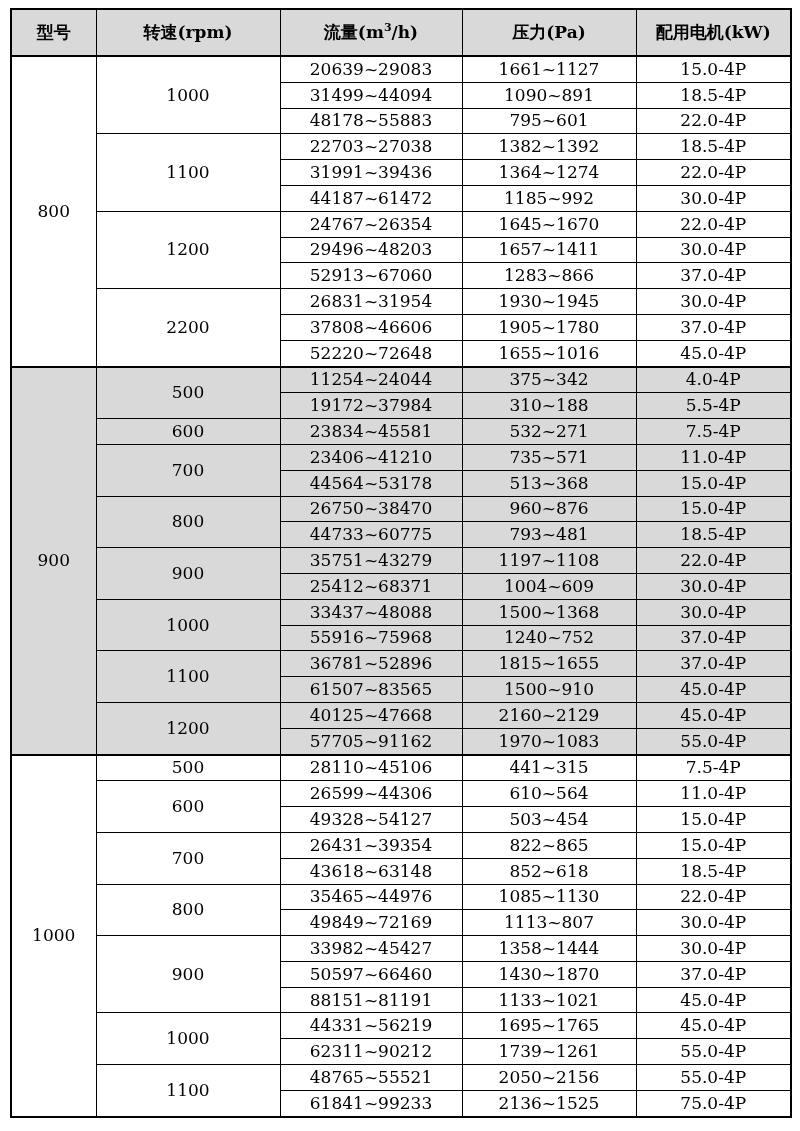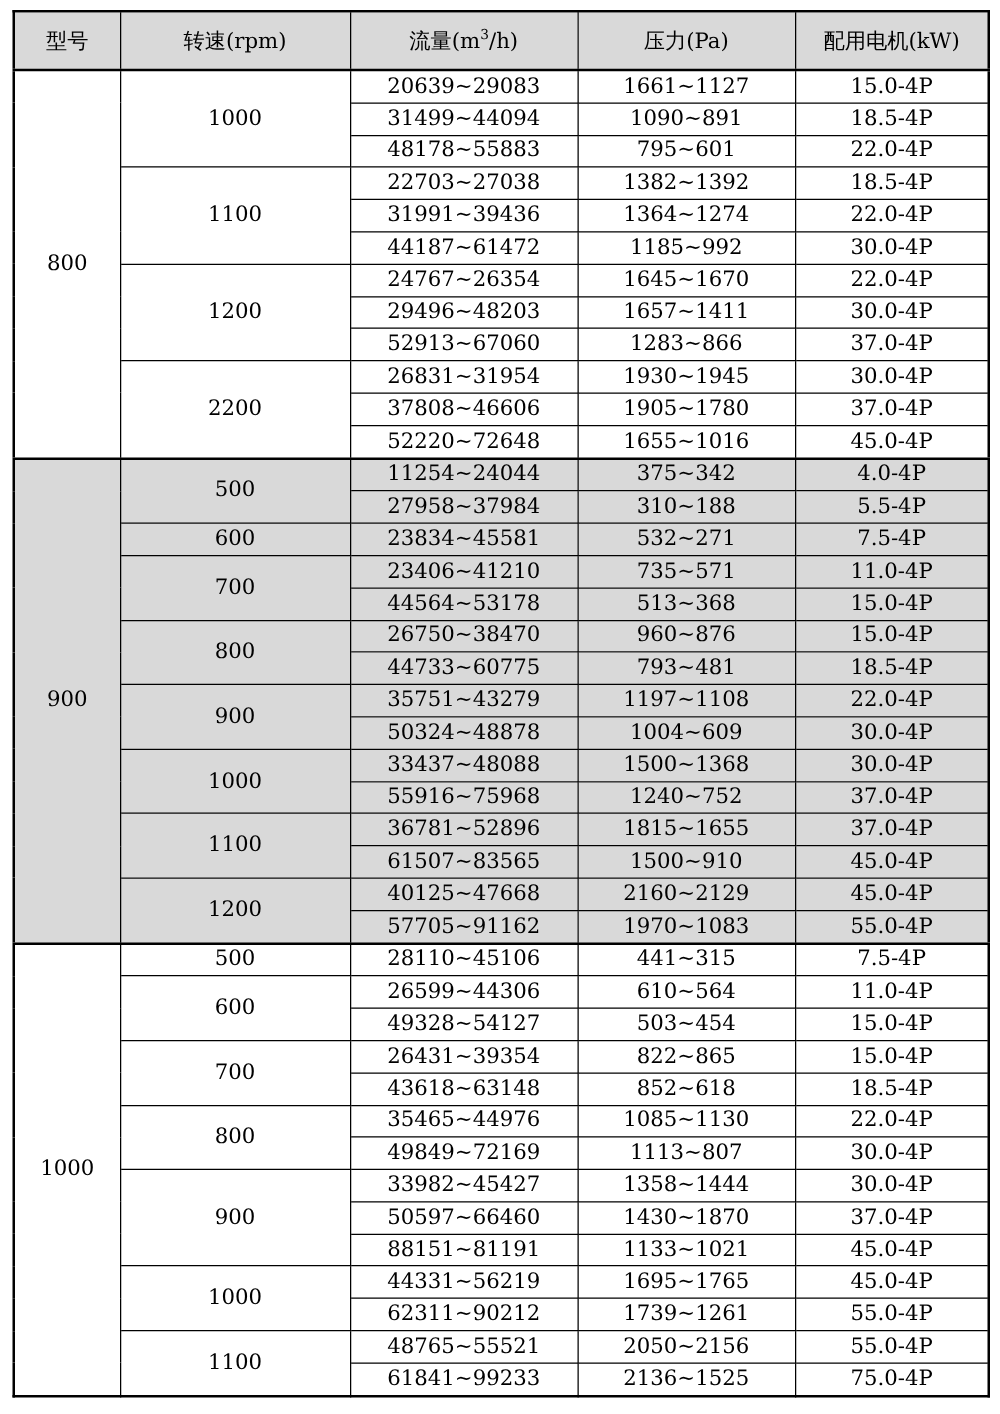--- a/index.html
+++ b/index.html
@@ -24,21 +24,21 @@
   table.spec th, table.spec td{
     border:1px solid var(--border);
     text-align:center;
     vertical-align:middle;
     padding:0;
     overflow:hidden;
     white-space:nowrap;
   }
   table.spec thead th{
     background:var(--header-bg);
-    font-weight:normal;
+    font-weight:bold;
     font-size:17px;
     height:45px;
   }
   table.spec thead{border-bottom:1px solid var(--border);}
   table.spec td{
     font-size:17px;
     height:24.8px;
     line-height:1;
   }
   tbody.group{border-top:2px solid var(--border);}
@@ -137,21 +137,21 @@
       </tbody>
       <tbody class="group shaded">
         <tr>
           <td rowspan="15" class="model-cell">900</td>
           <td rowspan="2" class="speed-cell">500</td>
           <td>11254~24044</td>
           <td>375~342</td>
           <td>4.0-4P</td>
         </tr>
         <tr>
-          <td>27958~37984</td>
+          <td>19172~37984</td>
           <td>310~188</td>
           <td>5.5-4P</td>
         </tr>
         <tr>
           <td rowspan="1" class="speed-cell">600</td>
           <td>23834~45581</td>
           <td>532~271</td>
           <td>7.5-4P</td>
         </tr>
         <tr>
@@ -176,21 +176,21 @@
           <td>793~481</td>
           <td>18.5-4P</td>
         </tr>
         <tr>
           <td rowspan="2" class="speed-cell">900</td>
           <td>35751~43279</td>
           <td>1197~1108</td>
           <td>22.0-4P</td>
         </tr>
         <tr>
-          <td>50324~48878</td>
+          <td>25412~68371</td>
           <td>1004~609</td>
           <td>30.0-4P</td>
         </tr>
         <tr>
           <td rowspan="2" class="speed-cell">1000</td>
           <td>33437~48088</td>
           <td>1500~1368</td>
           <td>30.0-4P</td>
         </tr>
         <tr>

